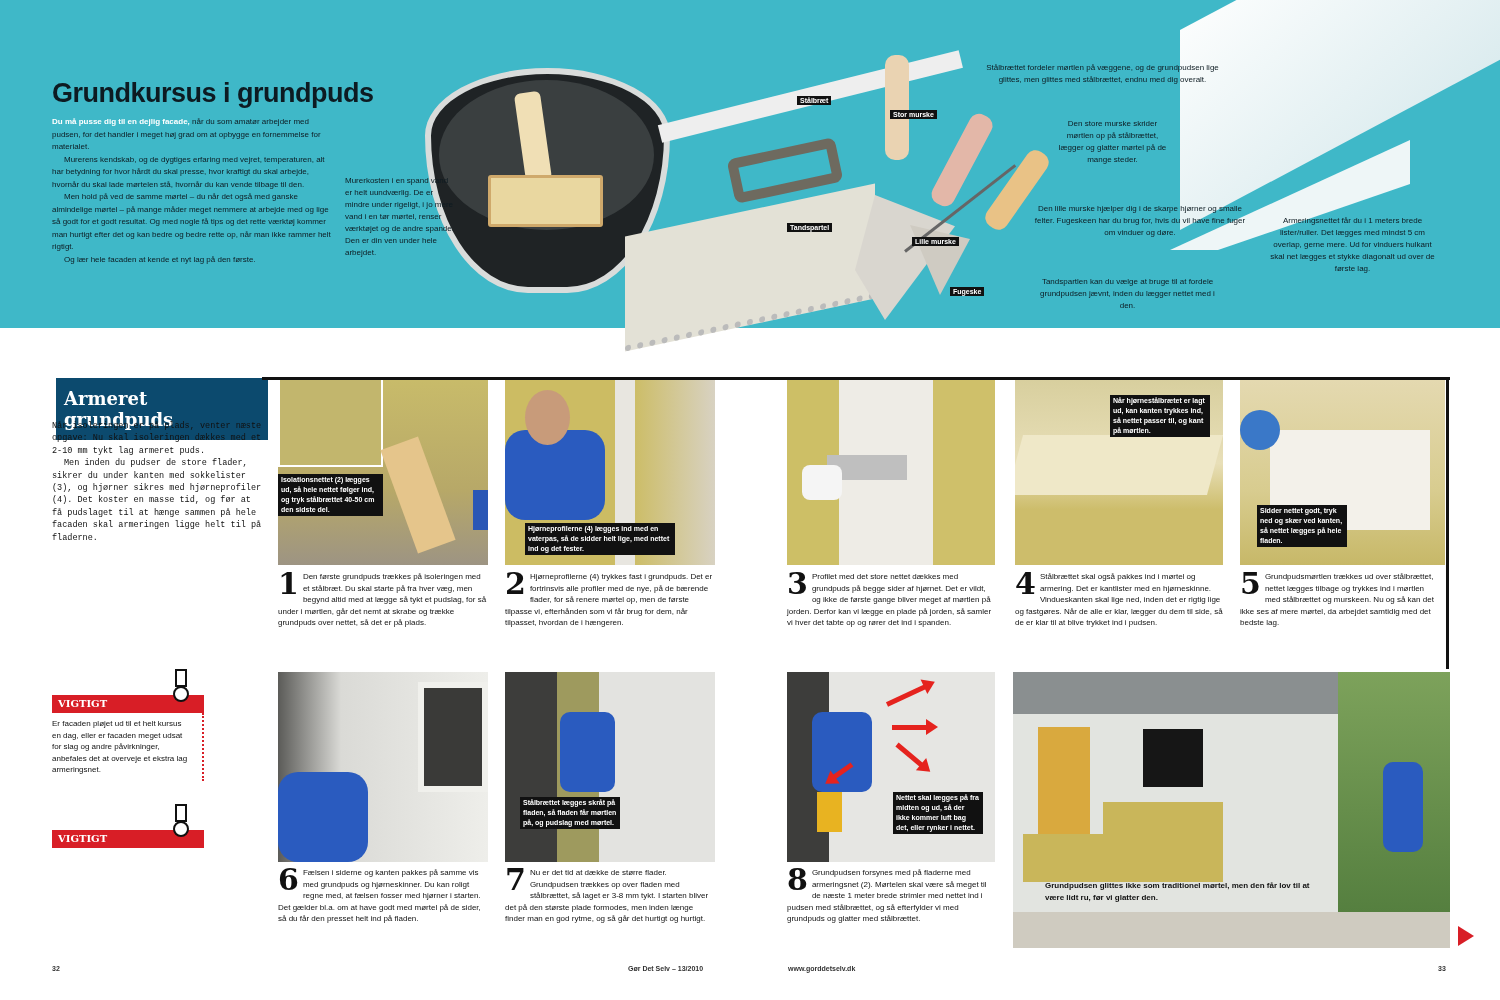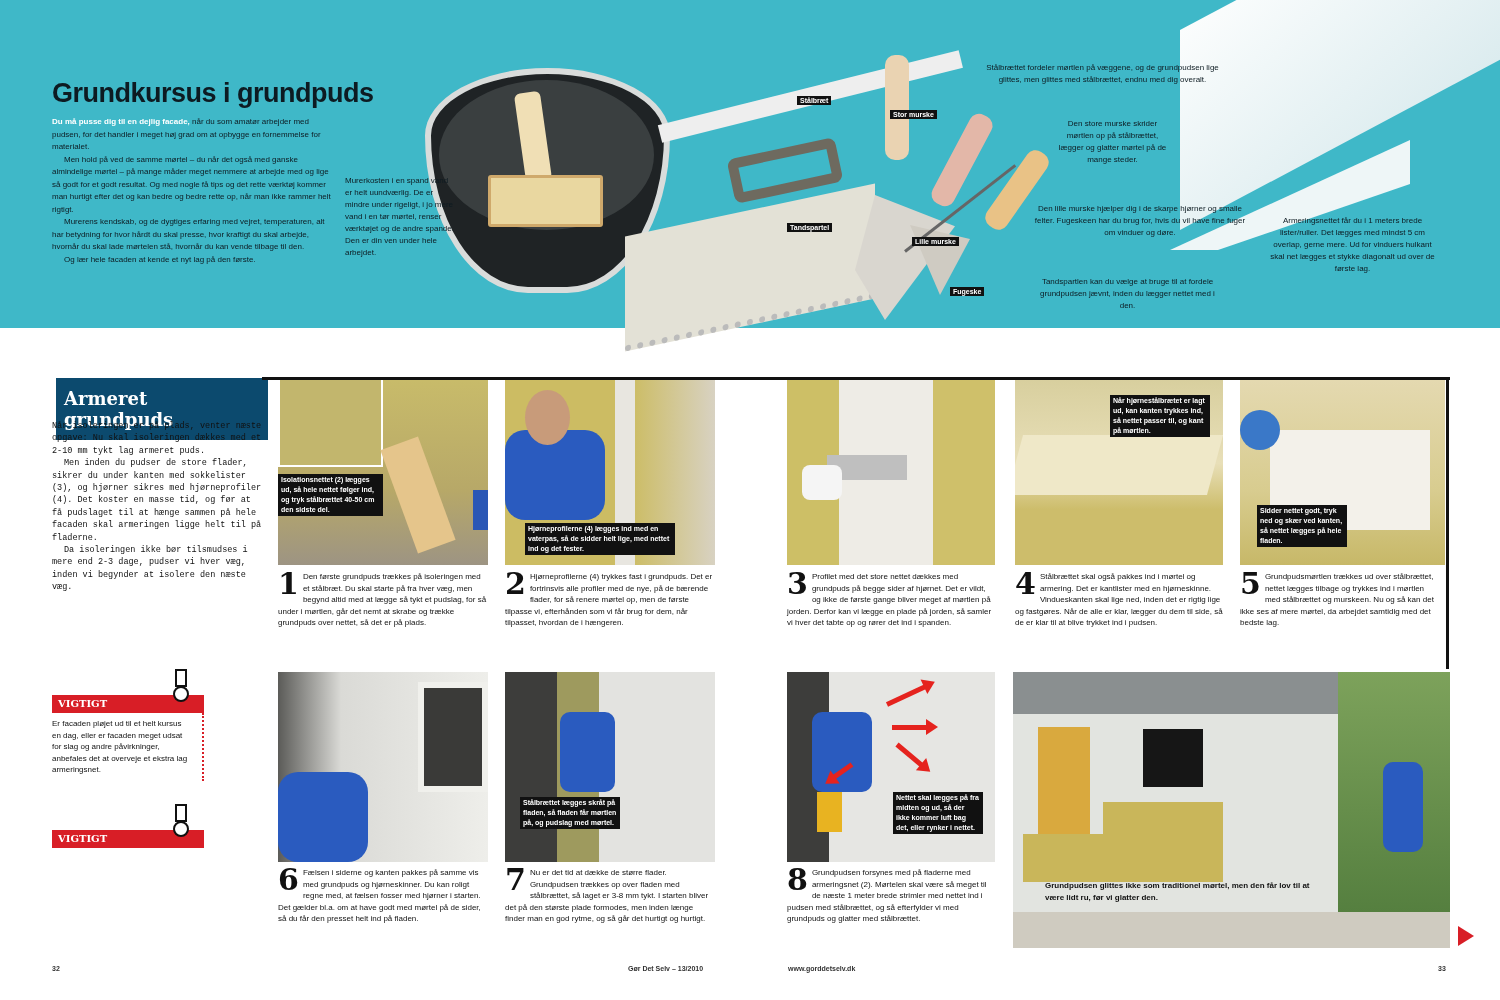--- a/index.html
+++ b/index.html
@@ -49,22 +49,22 @@
 .arrow-red::after{content:"";position:absolute;right:-8px;top:-6px;border-top:8px solid transparent;border-bottom:8px solid transparent;border-left:12px solid #e5231e}
 </style>
 </head>
 <body>
 
 <div class="banner"></div>
 
 <div class="title">Grundkursus i grundpuds</div>
 <div class="intro">
   <p><span class="lead">Du må pusse dig til en dejlig facade,</span> <span>når du som amatør arbejder med pudsen, for det handler i meget høj grad om at opbygge en fornemmelse for materialet.</span></p>
+  <p>Murerens kendskab, og de dygtiges erfaring med vejret, temperaturen, alt har betydning for hvor hårdt du skal presse, hvor kraftigt du skal arbejde, hvornår du skal lade mørtelen stå, hvornår du kan vende tilbage til den.</p>
   <p>Men hold på ved de samme mørtel – du når det også med ganske almindelige mørtel – på mange måder meget nemmere at arbejde med og lige så godt for et godt resultat. Og med nogle få tips og det rette værktøj kommer man hurtigt efter det og kan bedre og bedre rette op, når man ikke rammer helt rigtigt.</p>
-  <p>Murerens kendskab, og de dygtiges erfaring med vejret, temperaturen, alt har betydning for hvor hårdt du skal presse, hvor kraftigt du skal arbejde, hvornår du skal lade mørtelen stå, hvornår du kan vende tilbage til den.</p>
   <p>Og lær hele facaden at kende et nyt lag på den første.</p>
 </div>
 
 <div class="bucket">
     <div class="rim"></div>
   </div>
 <div class="brush-handle"></div>
 <div class="brush"></div>
 <div class="bucket-cap">Murerkosten i en spand vand er helt uundværlig. De er mindre under rigeligt, i jo mere vand i en tør mørtel, renser værktøjet og de andre spande. Den er din ven under hele arbejdet.</div>
 
@@ -92,21 +92,20 @@
 <div class="tcap" style="left:1035px;top:276px;width:185px">Tandspartlen kan du vælge at bruge til at fordele grundpudsen jævnt, inden du lægger nettet med i den.</div>
 <div class="tcap left" style="left:1270px;top:215px;width:165px">Armeringsnettet får du i 1 meters brede lister/ruller. Det lægges med mindst 5 cm overlap, gerne mere. Ud for vinduers hulkant skal net lægges et stykke diagonalt ud over de første lag.</div>
 
 <div class="section-title">Armeret grundpuds</div>
 <div class="rule-top"></div>
 <div class="rule-right"></div>
 
 <div class="body-text">
   <p>Når isoleringen er på plads, venter næste opgave: Nu skal isoleringen dækkes med et 2-10 mm tykt lag armeret puds.</p>
   <p>Men inden du pudser de store flader, sikrer du under kanten med sokkelister (3), og hjørner sikres med hjørneprofiler (4). Det koster en masse tid, og før at få pudslaget til at hænge sammen på hele facaden skal armeringen ligge helt til på fladerne.</p>
-  <p>Da isoleringen ikke bør tilsmudses i mere end 2-3 dage, pudser vi hver væg, inden vi begynder at isolere den næste væg.</p>
 </div>
 
 <div class="vig" style="top:695px">
   <div class="bar"><span>VIGTIGT</span>
     <svg class="medal" viewBox="0 0 22 36">
         <rect x="6" y="1" width="10" height="16" fill="#fff" stroke="#111" stroke-width="2"></rect>
         <circle cx="11" cy="25" r="7" fill="#fff" stroke="#111" stroke-width="2"></circle>
       </svg>
   </div>
   <div class="txt">Er facaden pløjet ud til et helt kursus en dag, eller er facaden meget udsat for slag og andre påvirkninger, anbefales det at overveje et ekstra lag armeringsnet.</div>

